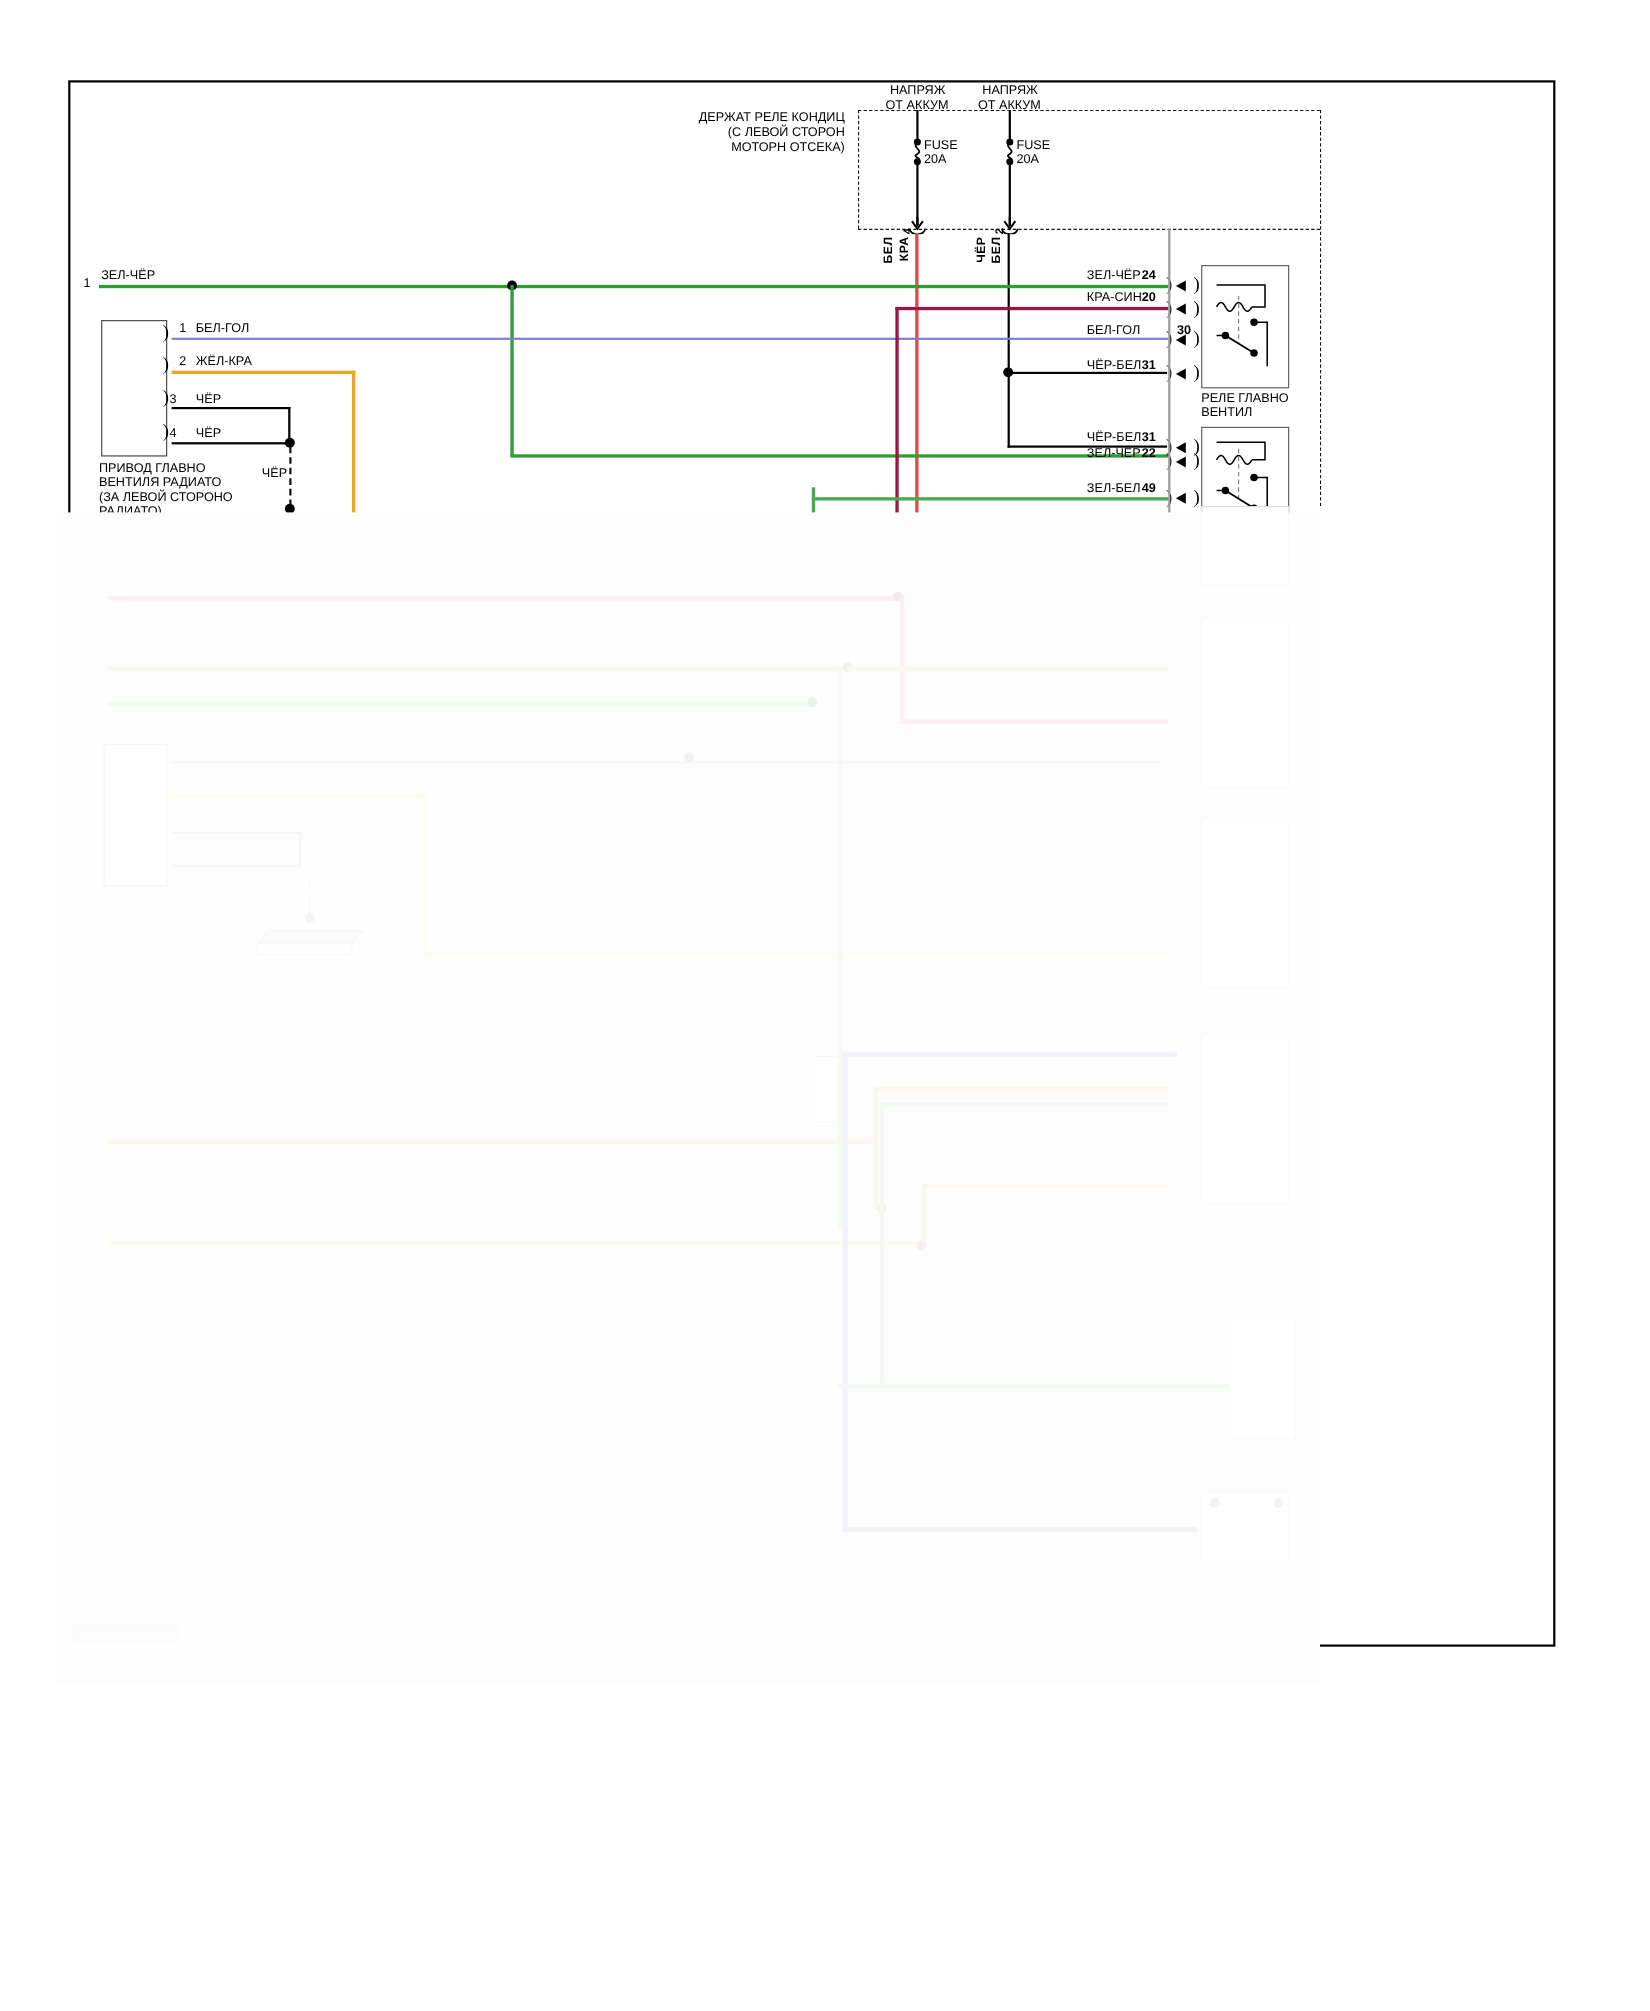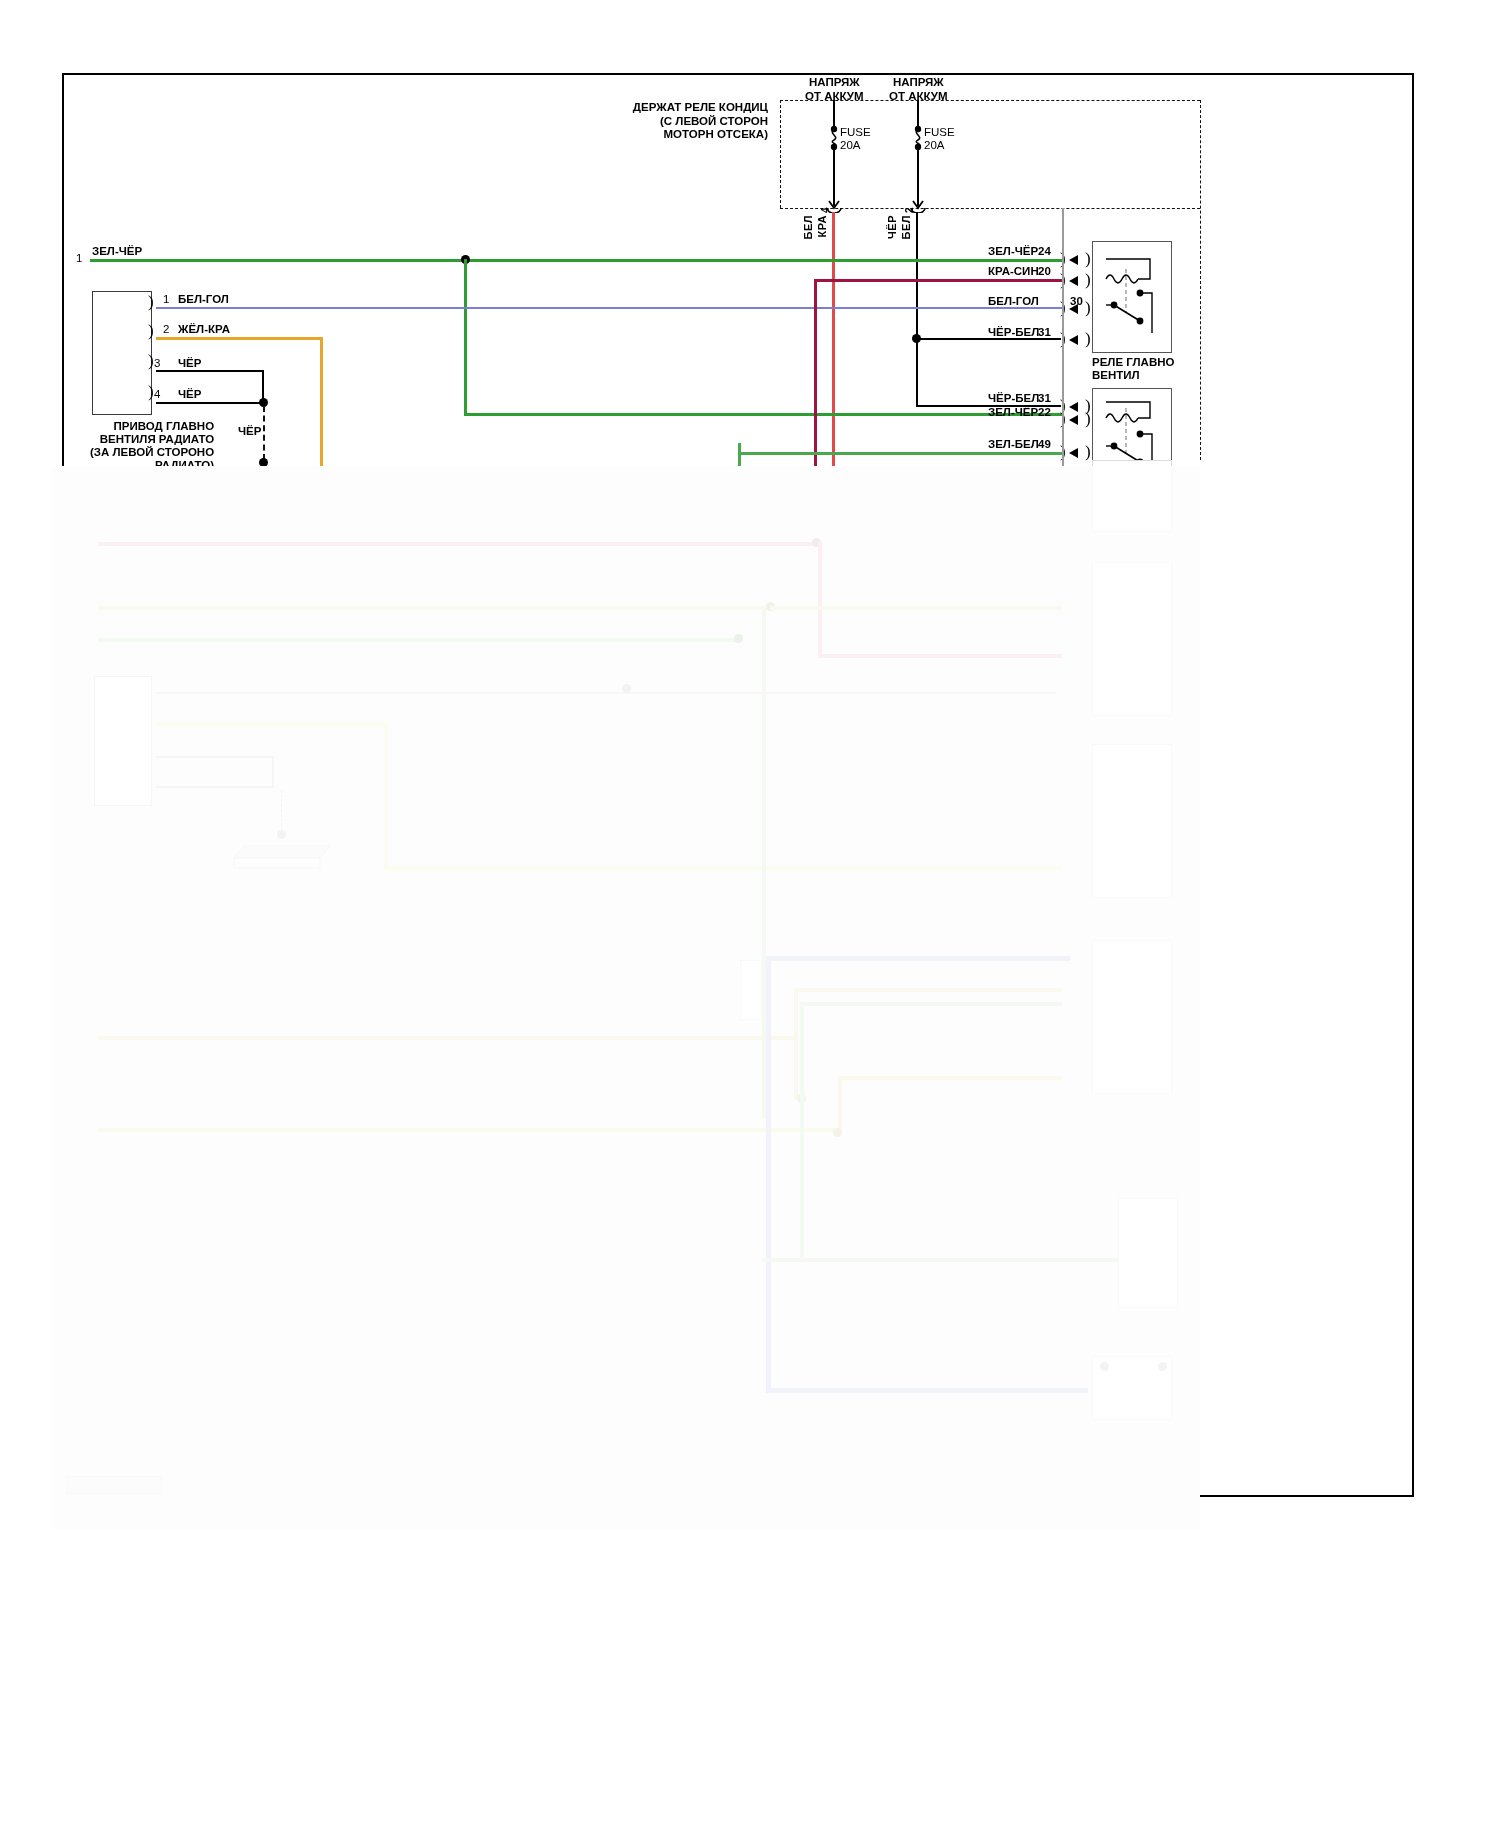--- a/index.html
+++ b/index.html
@@ -16,21 +16,21 @@
 
   
   .wire{position:absolute;background:#000;}
   .wh{height:2px;}
   .wv{width:2px;}
   .dot{position:absolute;width:9px;height:9px;border-radius:50%;background:#000;}
   .num{position:absolute;white-space:nowrap;color:#000;font-size:11.5px;font-weight:bold;}
   .box{position:absolute;border:1.6px solid #3c3c3c;background:#fff;}
   .dash-h{position:absolute;height:0;border-top:1.8px dashed #111;}
   .dash-v{position:absolute;width:0;border-left:1.8px dashed #111;}
-  .cap{position:absolute;white-space:pre;color:#000;font-size:11.5px;font-weight:bold;line-height:13.5px;}
+  .cap{position:absolute;white-space:pre;color:#000;font-size:11.5px;font-weight:normal;line-height:13.5px;}
   .cap-r{text-align:right;}
   .vert-txt{position:absolute;font-size:11px;font-weight:bold;color:#000;writing-mode:vertical-rl;transform:rotate(180deg);letter-spacing:.5px;}
 
   
   .conn{position:absolute;font-size:17px;line-height:17px;color:#000;font-family:"Liberation Serif",serif;}
   .arrow{position:absolute;width:0;height:0;border-top:5px solid transparent;border-bottom:5px solid transparent;border-right:9px solid #000;}
 
   
   .fuse{position:absolute;}
 </style>
@@ -133,21 +133,21 @@
   <div class="cap" style="left:238px;top:425px;">ЧЁР</div>
   <div class="dot" style="left:259px;top:458px;"></div>
   <svg style="position:absolute;left:212px;top:466px;" width="100" height="38" viewBox="0 0 100 38">
     <path d="M2 20 L12 8 L98 8 L88 20 Z" fill="#d9d9d9" stroke="#9a9a9a" stroke-width="1"></path>
     <path d="M2 20 L88 20 L88 30 L2 30 Z" fill="#efefef" stroke="#9a9a9a" stroke-width="1"></path>
   </svg>
   <div class="cap" style="left:228px;top:474px;font-size:5px;line-height:6px;color:#777;text-align:center;">(ЗА ЛЕВОЙ
 СТОРОНОЙ
 РАДИАТО)</div>
 
-  <div class="cap" style="left:90px;top:420px;line-height:13px;text-align:right;">ПРИВОД ГЛАВНО
+  <div class="cap" style="left:90px;top:420px;line-height:13px;">ПРИВОД ГЛАВНО
 ВЕНТИЛЯ РАДИАТО
 (ЗА ЛЕВОЙ СТОРОНО
 РАДИАТО)</div>
 
   <div class="cap" style="left:988px;top:245px;">ЗЕЛ-ЧЁР</div>
   <div class="num" style="left:1038px;top:245px;">24</div>
   <div class="conn" style="left:1060px;top:250px;">)</div>
   <div class="arrow" style="left:1069px;top:255px;"></div>
   <div class="conn" style="left:1085px;top:250px;">)</div>
   <div class="arrow" style="left:1094px;top:255px;"></div>

